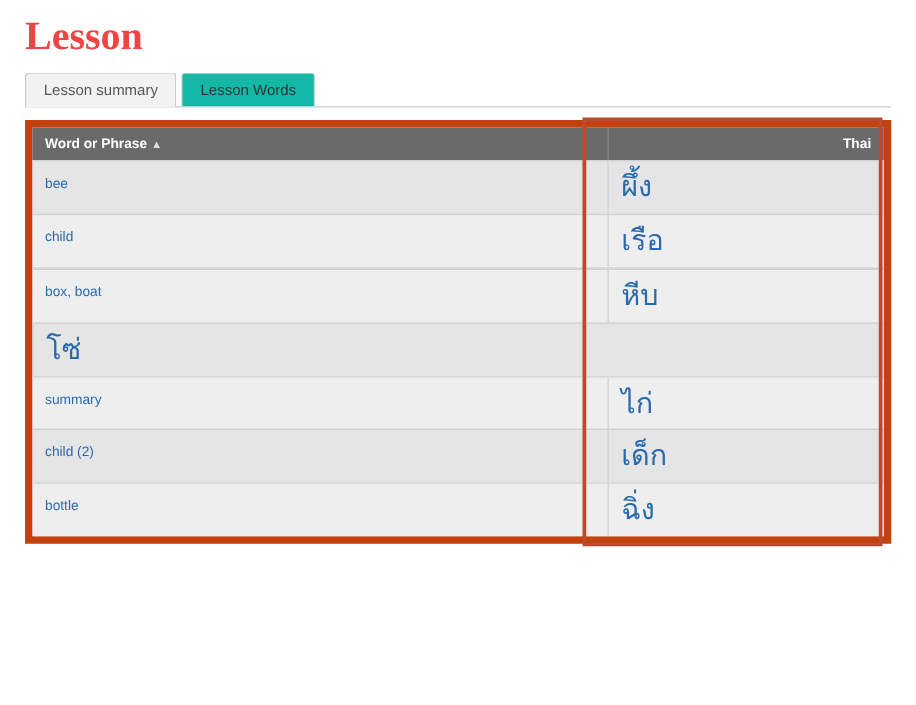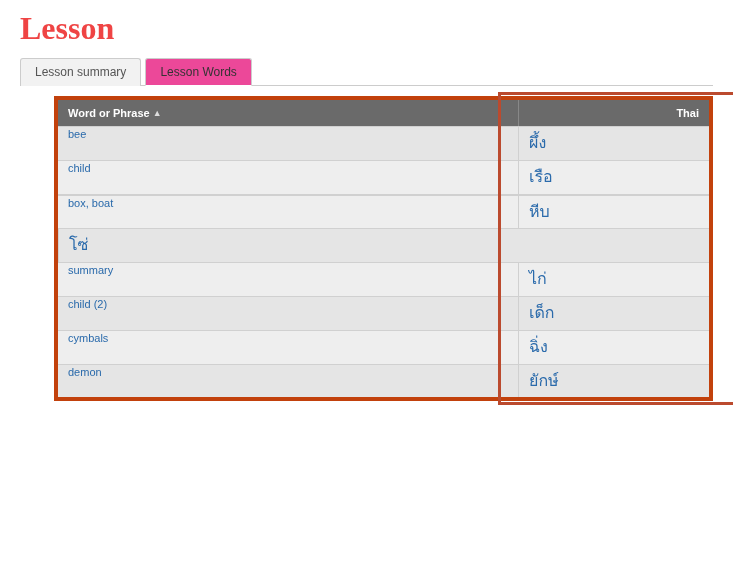--- a/index.html
+++ b/index.html
@@ -28,29 +28,28 @@
       background: #f2f2f2;
       border: 1px solid #ccc;
       border-bottom: none;
       margin-right: 4px;
       border-radius: 3px 3px 0 0;
       cursor: pointer;
       position: relative;
       bottom: -1px;
     }
     .tab.active {
-      background: #ec4899;
+      background: #14b8a6;
       border-bottom: 1px solid #fff;
       color: #333;
     }
     .table-wrap {
       position: relative;
       background: #e7e7e7;
-      border: 4px solid #c2410c;
-      margin-left: 34px;
+      border: 6px solid #c2410c;
     }
     .table-header {
       display: flex;
       background: #6a6a6a;
       color: #fff;
       font-size: 11px;
       font-weight: bold;
     }
     .th {
       padding: 7px 10px;
@@ -65,34 +64,34 @@
       display: inline-block;
       color: #ddd;
     }
     .row {
       display: flex;
       border-top: 1px solid #d0d0d0;
     }
     .row:nth-child(even) { background: #eeeeee; }
     .row:nth-child(odd) { background: #e5e5e5; }
     .cell {
-      padding: 1px 10px;
+      padding: 12px 10px;
     }
     .cell-word {
       width: 460px;
       font-size: 11px;
     }
     .cell-word a {
       color: #2a6aab;
       text-decoration: none;
       cursor: pointer;
     }
     .cell-thai {
       flex: 1;
-      font-size: 16px;
+      font-size: 23px;
       color: #2a6aab;
       border-left: 1px solid #d0d0d0;
       padding-top: 6px;
       padding-bottom: 6px;
       line-height: 1.3;
     }
     .highlight-box {
       position: absolute;
       border: 3px solid #bb4a2e;
       top: -8px;
@@ -142,22 +141,18 @@
       </div>
       <div class="row">
         <div class="cell cell-word"><a>summary</a></div>
         <div class="cell cell-thai">ไก่</div>
       </div>
       <div class="row">
         <div class="cell cell-word"><a>child (2)</a></div>
         <div class="cell cell-thai">เด็ก</div>
       </div>
       <div class="row">
-        <div class="cell cell-word"><a>cymbals</a></div>
+        <div class="cell cell-word"><a>bottle</a></div>
         <div class="cell cell-thai">ฉิ่ง</div>
-      </div>
-      <div class="row">
-        <div class="cell cell-word"><a>demon</a></div>
-        <div class="cell cell-thai">ยักษ์</div>
       </div>
     </div>
   <div class="highlight-box"></div>
 </div>
 
 </body></html>

